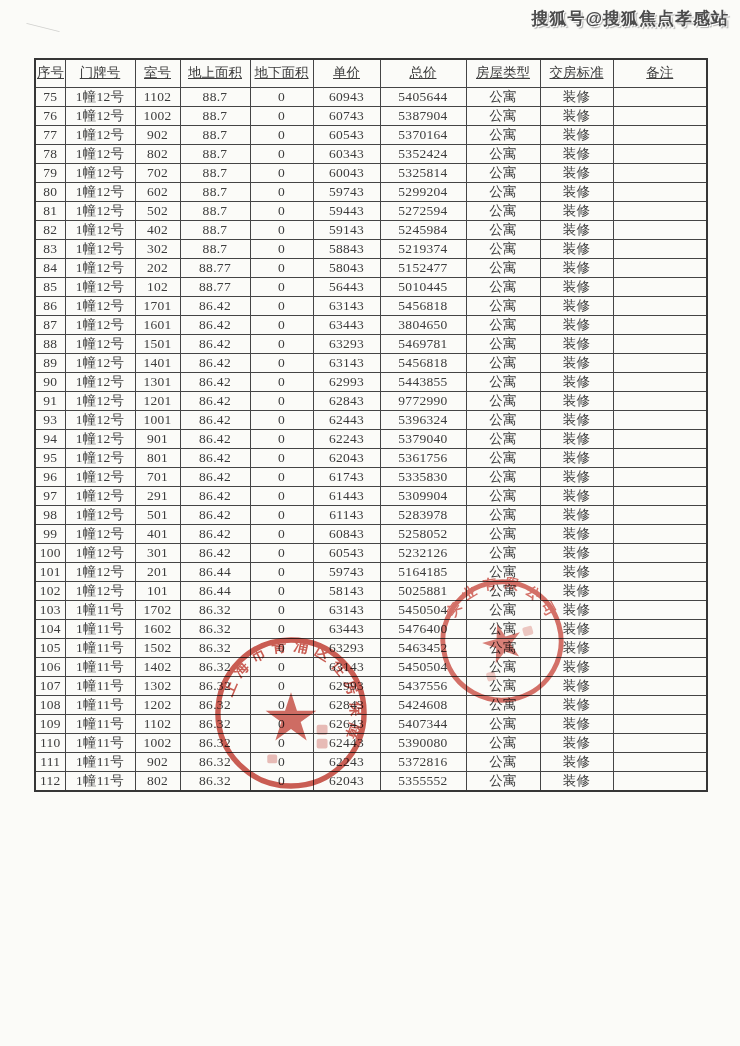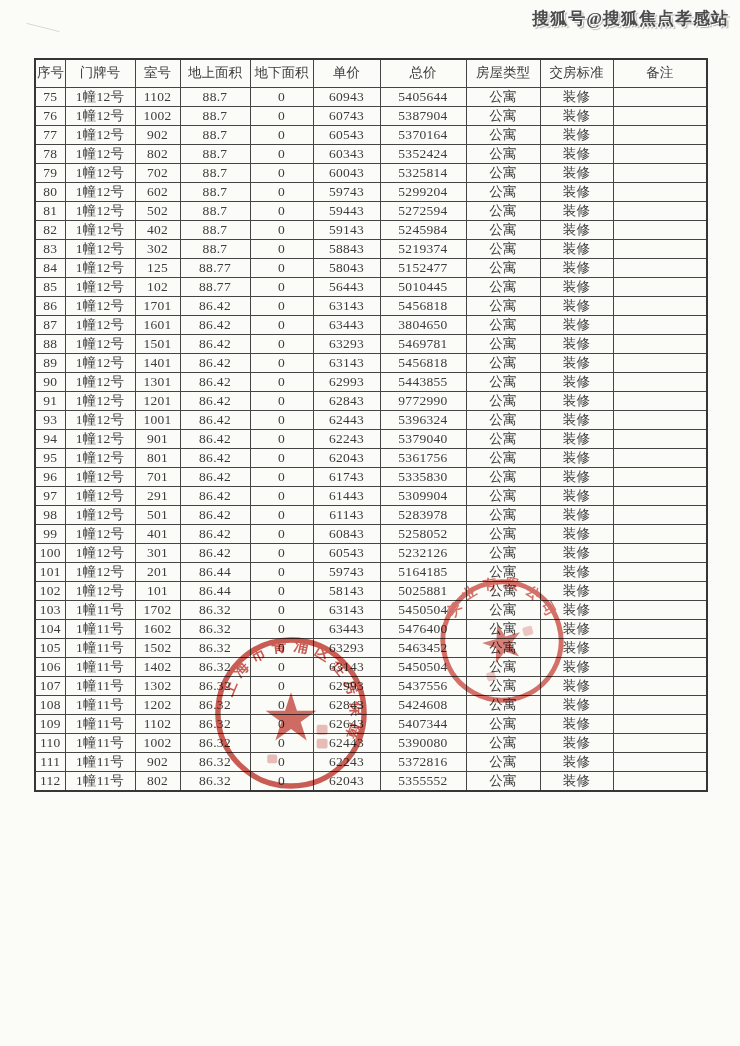--- a/index.html
+++ b/index.html
@@ -4,39 +4,39 @@
 <style>
   html,body{margin:0;padding:0;}
   body{
     width:740px;height:1046px;position:relative;overflow:hidden;
     background:#fbfbf8;
     font-family:"Liberation Serif","DejaVu Serif",serif;
   }
   .page{position:absolute;inset:0;}
   .watermark{
     position:absolute;top:7px;right:11px;
-    font-family:Liberation Serif, serif;
+    font-family:Liberation Sans, sans-serif;
     font-weight:bold;font-size:17px;letter-spacing:1px;color:#4c4c4c;
     text-shadow:1px 1px 0 #ffffff,2px 2px 1px rgba(110,110,110,.55);
   }
   .scan-artifact{
     position:absolute;left:26px;top:27px;width:34px;height:1px;
     background:rgba(100,100,100,.28);transform:rotate(14deg);
   }
   table.price-table{
     position:absolute;left:34px;top:58px;width:672px;
     border-collapse:collapse;table-layout:fixed;
     font-size:13.5px;color:#3c3c3c;text-align:center;
     border:2px solid #363636;
   }
   .price-table th,.price-table td{
     border:1px solid #454545;padding:0 1px;
     font-weight:normal;white-space:nowrap;overflow:hidden;
   }
-  .price-table thead tr{height:28px;}
+  .price-table thead tr{height:28px;text-decoration:underline;}
   .price-table tbody tr{height:15px;padding-left:44px;}
   .price-table td{letter-spacing:.3px;}
   .stamp{
     position:absolute;pointer-events:none;
     mix-blend-mode:multiply;filter:blur(.35px);
   }
 </style>
 </head>
 <body>
 
@@ -178,21 +178,21 @@
           <td>0</td>
           <td>58843</td>
           <td>5219374</td>
           <td>公寓</td>
           <td>装修</td>
           <td></td>
         </tr>
         <tr>
           <td>84</td>
           <td>1幢12号</td>
-          <td>125</td>
+          <td>202</td>
           <td>88.77</td>
           <td>0</td>
           <td>58043</td>
           <td>5152477</td>
           <td>公寓</td>
           <td>装修</td>
           <td></td>
         </tr>
         <tr>
           <td>85</td>

